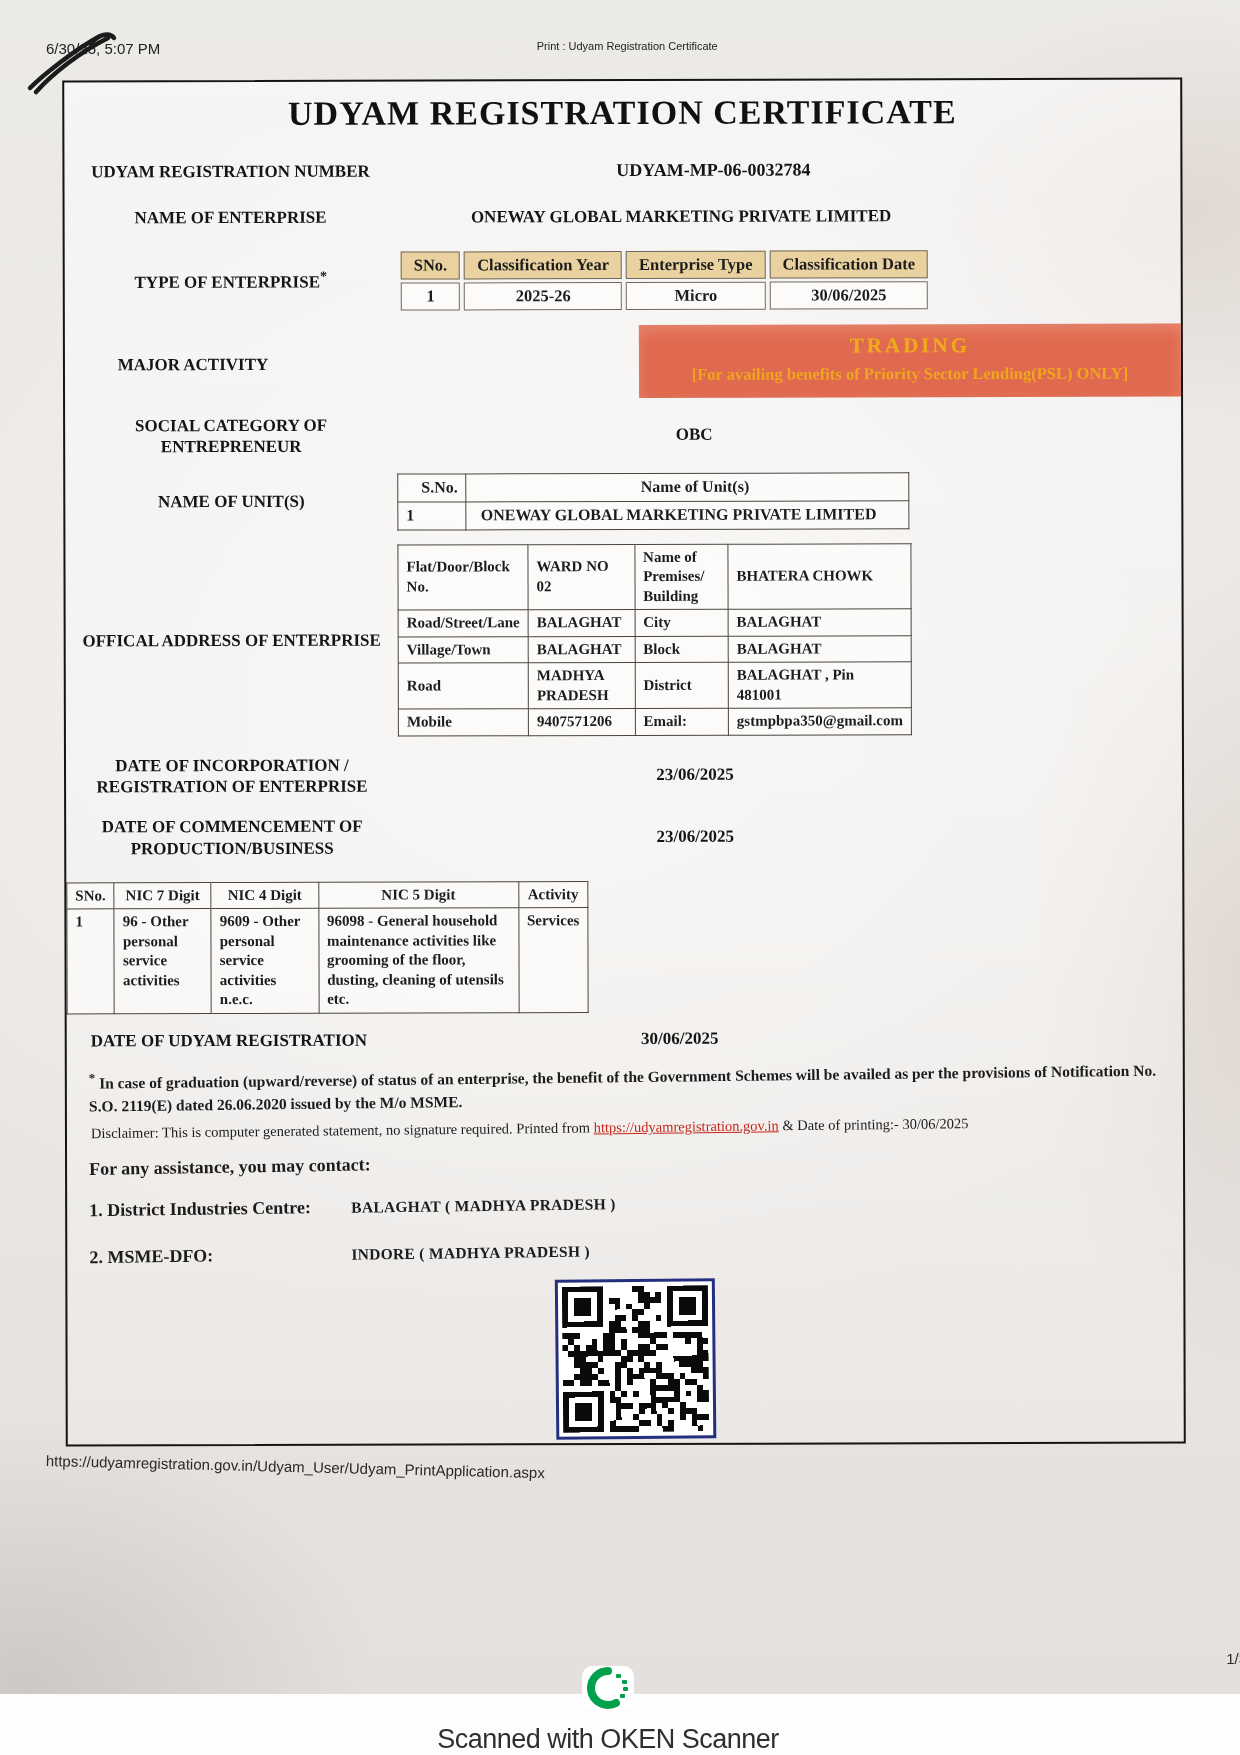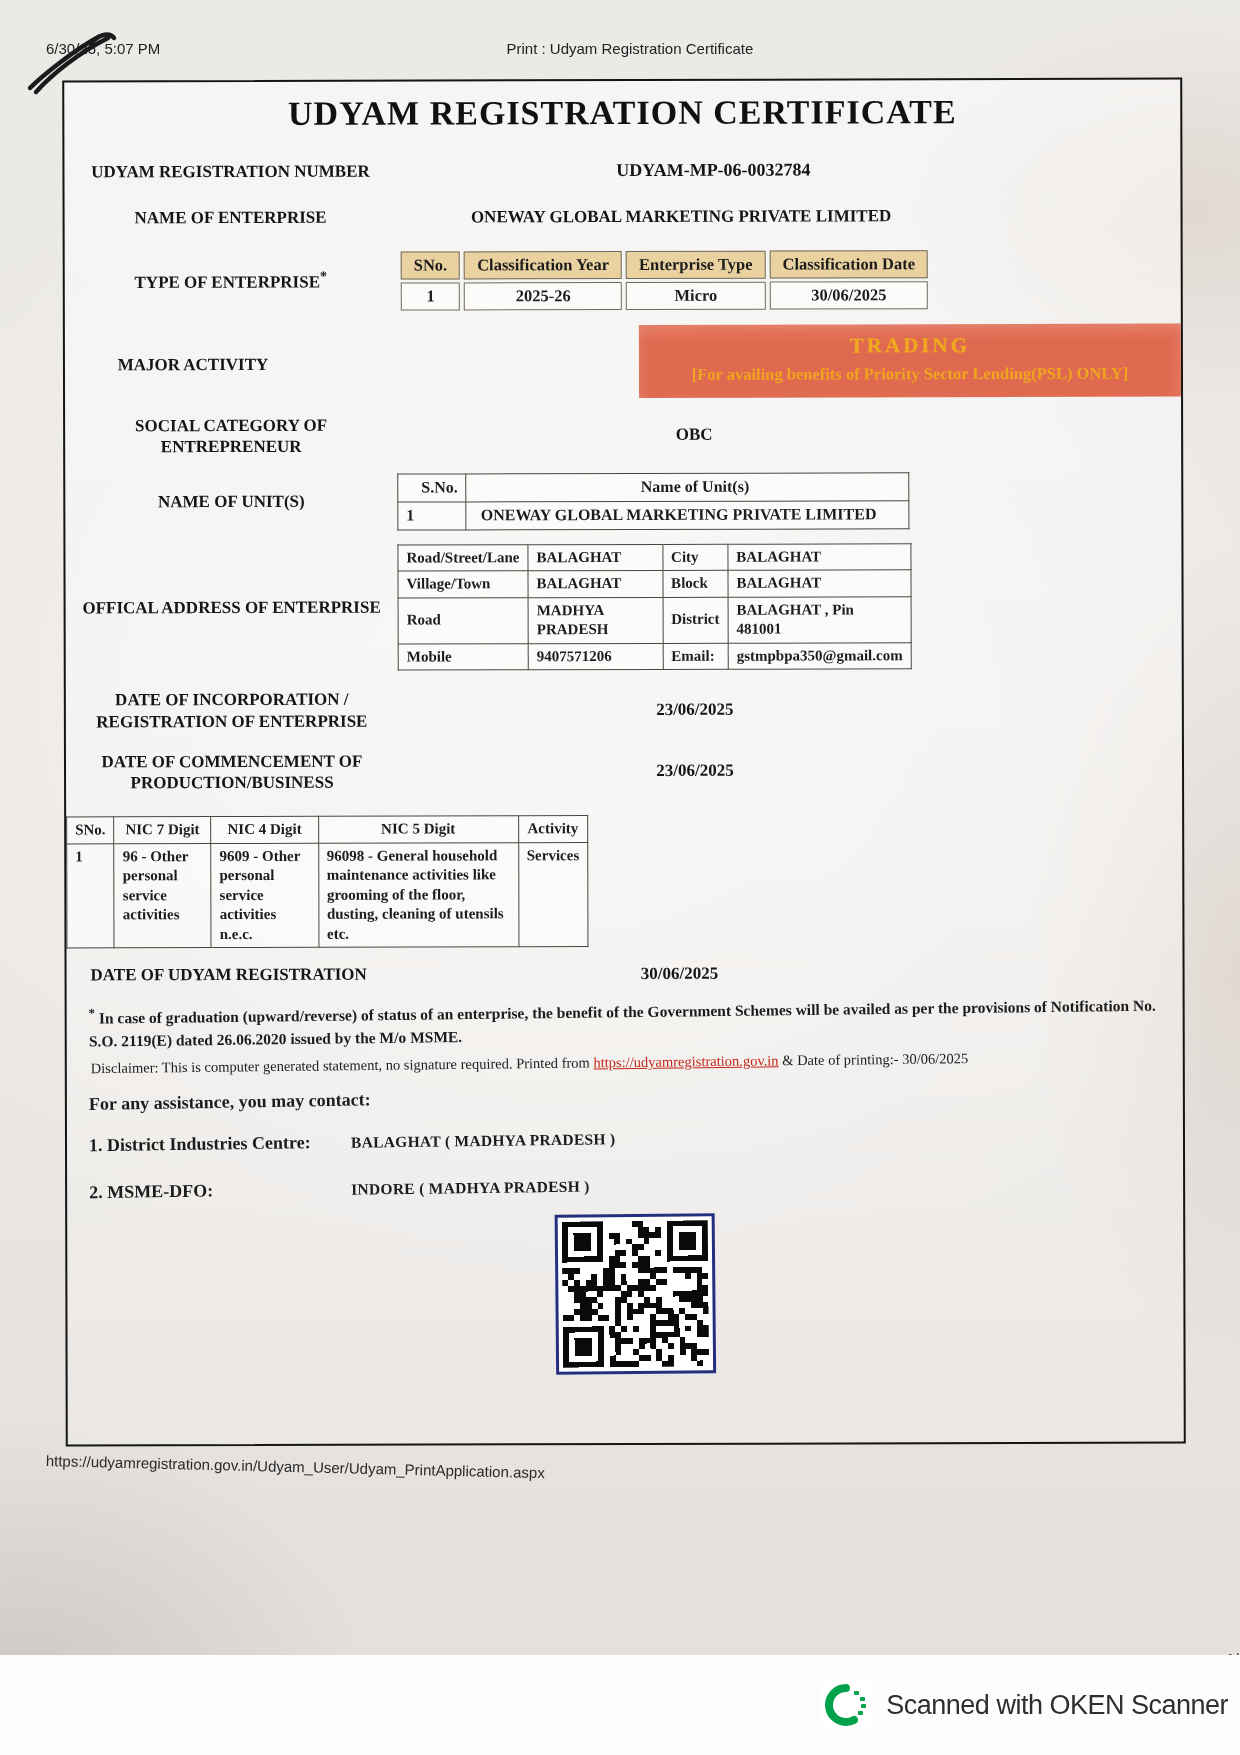--- a/index.html
+++ b/index.html
@@ -12,21 +12,21 @@
       radial-gradient(ellipse 420px 300px at 96% 12%, rgba(196,172,158,.28), transparent 70%),
       radial-gradient(ellipse 500px 380px at 2% 96%, rgba(140,132,126,.25), transparent 70%),
       radial-gradient(ellipse 300px 600px at 100% 55%, rgba(190,165,150,.22), transparent 70%),
       radial-gradient(ellipse 900px 700px at 45% 40%, #f4f1ee 20%, transparent 90%),
       linear-gradient(180deg, #eceae7 0%, #e9e6e3 60%, #e3dfdc 100%);
   }
 
   
   .print-datetime { position:absolute; top:40px; left:46px; font-family:"Liberation Sans",sans-serif; font-size:15px; color:#222; }
   .scribble { position:absolute; top:26px; left:22px; }
-  .print-title { position:absolute; top:40px; left:50%; transform:translateX(-46%); font-family:"Liberation Sans",sans-serif; font-size:15px; color:#222; }
+  .print-title { position:absolute; top:40px; left:50%; transform:translateX(-46%); font-family:"Liberation Sans",sans-serif; font-size:11px; color:#222; }
   .page-url { position:absolute; left:46px; top:1452px; font-family:"Liberation Sans",sans-serif; font-size:15px; color:#2a2a2a; transform:rotate(1.4deg); transform-origin:left top; }
   .page-num { position:absolute; right:-7px; top:1650px; font-family:"Liberation Sans",sans-serif; font-size:15px; color:#2a2a2a; }
 
   
   .cert {
     position:absolute; left:64px; top:79px; width:1120px; height:1366px;
     border:2.5px solid #151515;
     background:linear-gradient(180deg, rgba(255,255,255,.55), rgba(255,255,255,.2));
     transform:rotate(-0.15deg);
   }
@@ -80,21 +80,21 @@
   .disclaimer .lnk { color:#c5281c; text-decoration:underline; }
 
   .assist-head { margin:14px 0 0 22px; font-size:18px; font-weight:700; transform:rotate(-0.8deg); }
   .contact { display:flex; align-items:baseline; margin:22px 0 0 22px; transform:rotate(-0.6deg); }
   .contact .clabel { width:262px; font-size:18px; font-weight:700; }
   .contact .cvalue { font-size:15.5px; font-weight:700; letter-spacing:.3px; }
 
   .qr-wrap { margin:18px 0 0 488px; width:160px; height:160px; border:3px solid #24307e; background:#fff; padding:4px; transform:rotate(-0.4deg); }
 
   
-  .scan-footer { position:absolute; left:0; bottom:0; width:100%; height:100px; background:#fdfdfd; display:flex; align-items:center; justify-content:flex-end; padding-right:12px; gap:14px; }
+  .scan-footer { position:absolute; left:0; bottom:0; width:100%; height:61px; background:#fdfdfd; display:flex; align-items:center; justify-content:flex-end; padding-right:24px; gap:14px;flex-direction:column; }
   .oken-text { font-family:"Liberation Sans",sans-serif; font-size:27px; color:#2e2e2e; letter-spacing:-0.5px; }
   .oken-logo { width:52px; height:52px; background:#fff; border-radius:10px; display:flex; align-items:center; justify-content:center; }
 </style>
 </head>
 <body>
 
 <div class="print-datetime">6/30/25, 5:07 PM</div>
 <svg class="scribble" width="110" height="70" viewBox="0 0 110 70">
   <path d="M8 62 C20 50, 52 24, 78 10 M14 66 C30 48, 58 26, 86 12 M70 16 C78 8, 88 6, 92 12" stroke="#1b1b1b" stroke-width="4.5" fill="none" stroke-linecap="round"></path>
 </svg>
@@ -169,20 +169,26 @@
       </tbody>
         </table>
     </div>
   </div>
 
   <div class="frow" style="margin-top:14px;">
     <div class="flabel" style="padding:0 4px;">OFFICAL ADDRESS OF ENTERPRISE</div>
     <div class="fcontent">
       <table class="col-tbl addr-tbl">
         <tbody>
+            <tr>
+          <td class="c1">Flat/Door/Block No.</td>
+          <td class="c2">WARD NO 02</td>
+          <td class="c3">Name of Premises/ Building</td>
+          <td class="c4">BHATERA CHOWK</td>
+        </tr>
         <tr>
           <td>Road/Street/Lane</td>
           <td>BALAGHAT</td>
           <td>City</td>
           <td>BALAGHAT</td>
         </tr>
         <tr>
           <td>Village/Town</td>
           <td>BALAGHAT</td>
           <td>Block</td>

